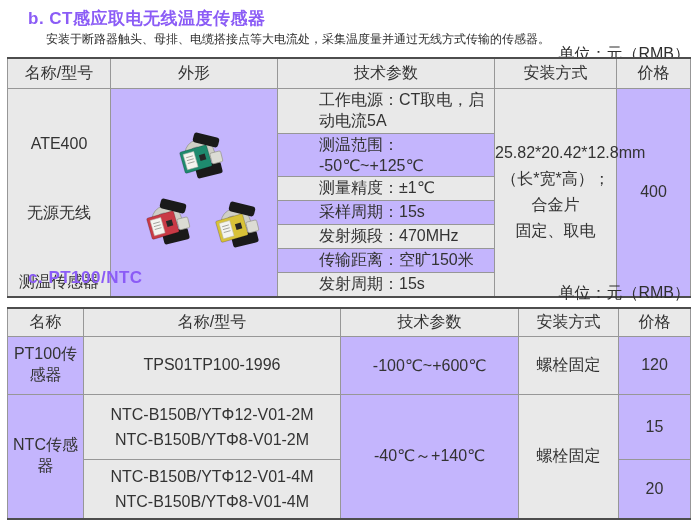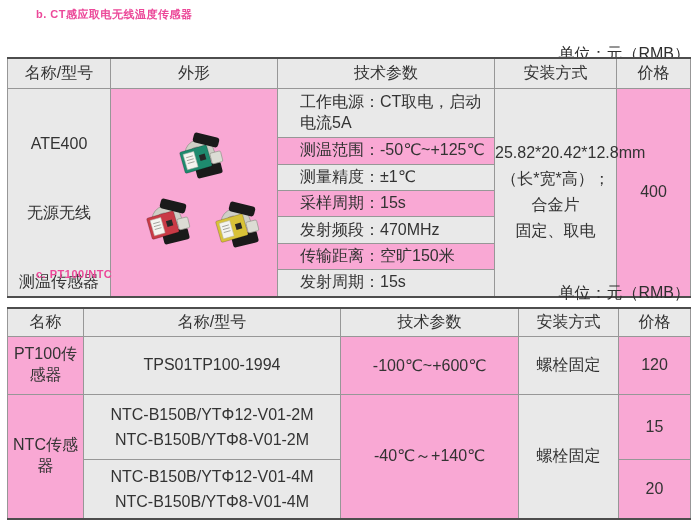--- a/index.html
+++ b/index.html
@@ -1,54 +1,55 @@
 <!DOCTYPE html>
 <html><head>
 <meta charset="utf-8">
 <style>
   * { margin:0; padding:0; box-sizing:border-box; }
   html,body { background:#fff; }
   body { font-family:"Liberation Sans","DejaVu Sans",sans-serif; color:#333; }
   .page { position:relative; width:697px; height:520px; background:#fff; overflow:hidden; }
 
-  .sec-title { position:absolute; left:28px; font-size:11px; font-weight:bold; color:#ec4899; letter-spacing:0.5px;margin-left:8px; }
+  .sec-title { position:absolute; left:28px; font-size:17px; font-weight:bold; color:#8b5cf6; letter-spacing:0.5px; }
   .desc { position:absolute; left:46px; top:31px; font-size:12px; color:#2e2e2e; }
   .unit-note { position:absolute; right:7px; font-size:16px; color:#2e2e2e; }
 
   table { border-collapse:collapse; table-layout:fixed; position:absolute; left:7px; width:683px;
           border-top:2px solid #4d4d4d; border-bottom:2px solid #4d4d4d;
           border-left:1px solid #979797; border-right:1px solid #979797; }
   th, td { border:1px solid #979797; font-size:16px; font-weight:normal; text-align:center; vertical-align:middle; color:#333; }
   .g { background:#e9e9e9; }
-  .w { background:#f9a8d4; }
+  .w { background:#c4b5fd; }
 
   #table-ct { top:57px; }
   #table-ct tr.head { height:30px; }
   #table-ct tr.prow { height:23px; }
-  .param-cell { text-align:left; padding-left:22px; }
+  .param-cell { text-align:left; padding-left:41px; }
   .p-label { display:inline-block; min-width:73px; }
   .product-cell div { line-height:28px;margin-top:41px; }
   .install-cell div { line-height:26px; }
 
   #table-pt { top:307px; }
   #table-pt tr.head { height:28px; }
   #table-pt tr.r-pt { height:58px; }
   #table-pt tr.r-ntc1 { height:65px; }
   #table-pt tr.r-ntc2 { height:60px; }
   .model-cell div { line-height:25px; }
 
   .shape-cell { padding:0; }
   .shape-cell svg { display:block; margin:0 auto; }
 </style>
 </head>
 <body>
 
 <div class="page">
 
   <div class="sec-title" style="top:7px;">b. CT感应取电无线温度传感器</div>
+  <div class="desc">安装于断路器触头、母排、电缆搭接点等大电流处，采集温度量并通过无线方式传输的传感器。</div>
   <div class="unit-note" style="top:44px;">单位：元（RMB）</div>
 
   <table id="table-ct">
     <colgroup>
       <col style="width:103px">
         <col style="width:167px">
         <col style="width:217px">
         <col style="width:122px">
         <col style="width:74px">
     </colgroup>
@@ -146,21 +147,21 @@
     <tbody>
         <tr class="head">
       <th class="g">名称</th>
       <th class="g">名称/型号</th>
       <th class="g">技术参数</th>
       <th class="g">安装方式</th>
       <th class="g">价格</th>
     </tr>
     <tr class="r-pt">
       <td class="w">PT100传感器</td>
-      <td class="g">TPS01TP100-1994</td>
+      <td class="g">TPS01TP100-1996</td>
       <td class="w">-100℃~+600℃</td>
       <td class="g">螺栓固定</td>
       <td class="w">120</td>
     </tr>
     <tr class="r-ntc1">
       <td class="w" rowspan="2">NTC传感器</td>
       <td class="g model-cell">
         <div>NTC-B150B/YTΦ12-V01-2M</div>
         <div>NTC-B150B/YTΦ8-V01-2M</div>
       </td>

